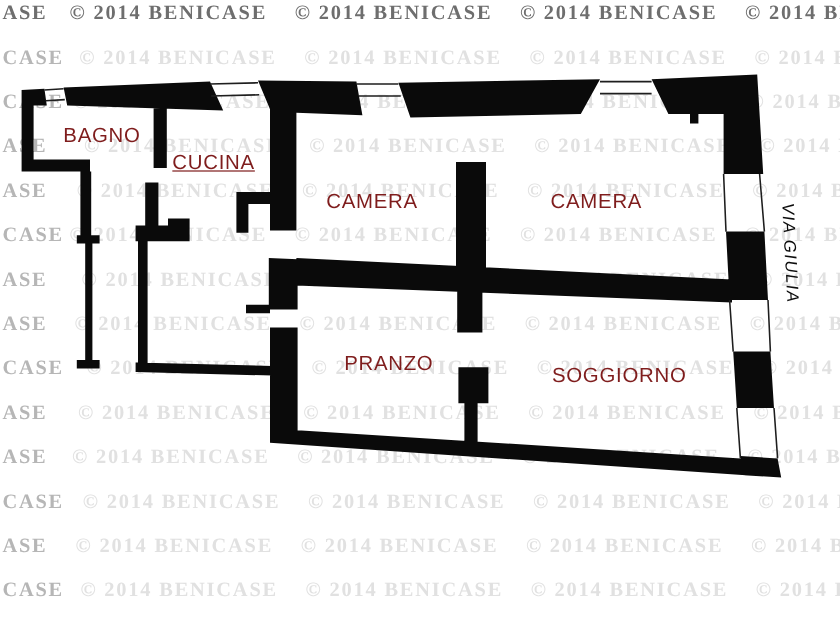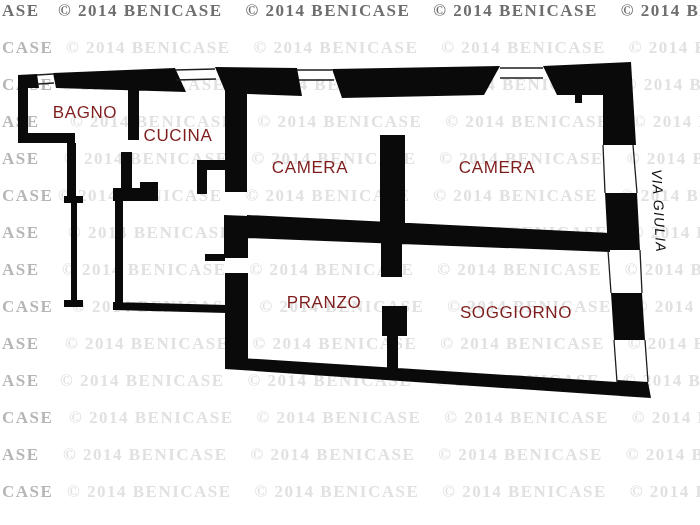--- a/index.html
+++ b/index.html
@@ -103,20 +103,20 @@
     M175,70 L215,69 M176,80 L216,79
     M297,70 L332,70 M299,80 L334,80
     M500,68 L543,68 M500,78 L543,78
     M603,145 L605,193 M633,145 L637,193
     M608,250 L611,293 M640,250 L642,293
     M614,340 L617,382 M645,340 L648,382"></path>
 </svg>
 
 <div id="labels-layer">
     <div class="room-label" style="left: 85px; top: 113px;">BAGNO</div>
-    <div class="room-label" style="left: 178px; top: 136px;">CUCINA</div>
+    <div class="room-label" style="left: 178px; top: 136px; text-decoration: underline;">CUCINA</div>
     <div class="room-label" style="left: 310px; top: 168px;">CAMERA</div>
     <div class="room-label" style="left: 497px; top: 168px;">CAMERA</div>
     <div class="room-label" style="left: 324px; top: 303px;">PRANZO</div>
     <div class="room-label" style="left: 516px; top: 313px; text-align: right;">SOGGIORNO</div>
   </div>
 
 <div id="street-label">VIA GIULIA</div>
 
 </body></html>

